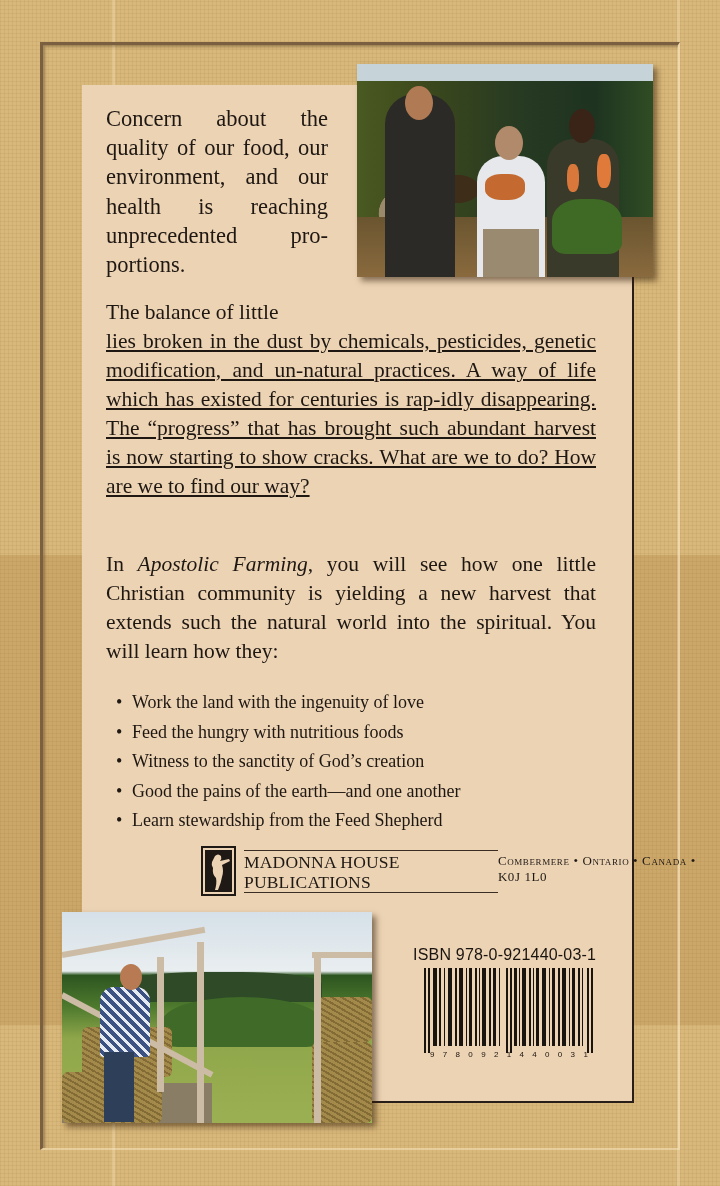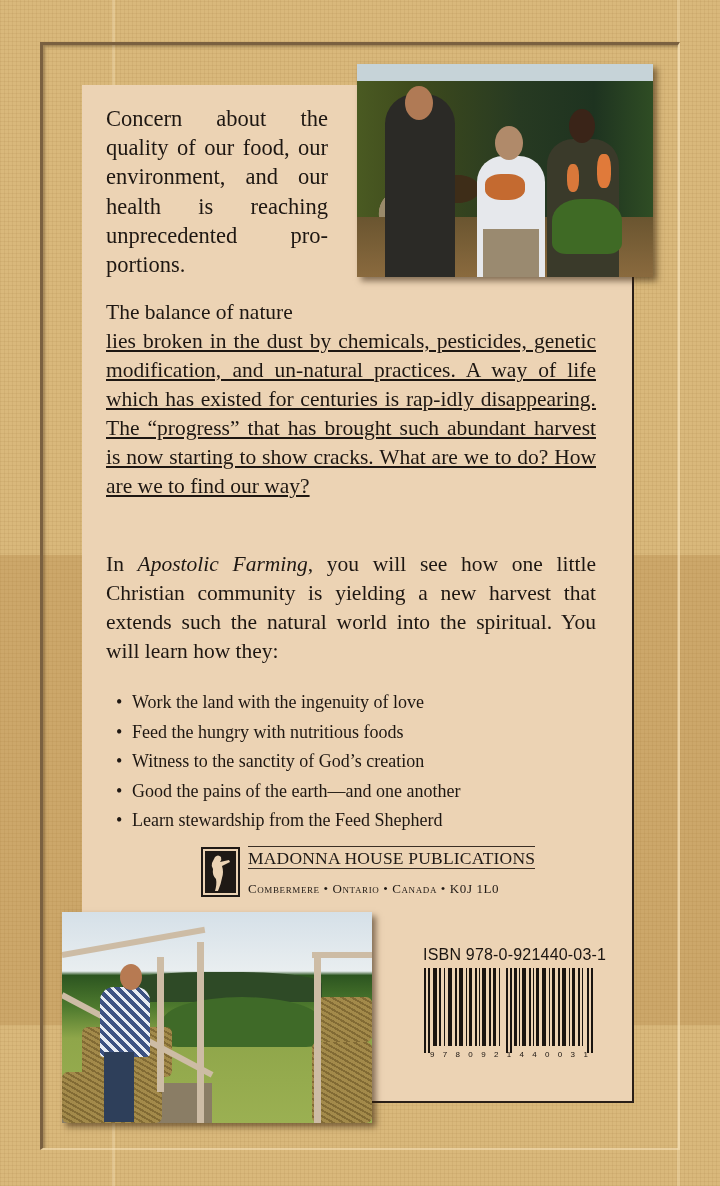--- a/index.html
+++ b/index.html
@@ -53,24 +53,24 @@
   .lead{left:106px;top:104px;width:222px;font-size:22.5px;line-height:29.2px;text-align:justify;text-align-last:left;}
   .para2-first{left:106px;top:298px;font-size:21.5px;line-height:29px;}
   .para2{left:106px;top:327px;width:490px;font-size:21.5px;line-height:29px;text-align:justify;text-align-last:left;text-decoration:underline;}
   .para3{left:106px;top:550px;width:490px;font-size:21.5px;line-height:29px;text-align:justify;text-align-last:left;}
   .bullets{left:112px;top:684px;width:490px;font-size:18px;line-height:29.5px;list-style:none;margin:4px;padding:0;}
   .bullets li{margin:0;padding:0;}
   .bullets li .dot{display:inline-block;width:16px;}
   .pub{position:absolute;left:201px;top:846px;display:flex;align-items:center;gap:8px;}
   .pub-logo{width:35px;height:46px;background:#1f1915;border:2px solid #1f1915;box-shadow:inset 0 0 0 2px #ecd3b4, inset 0 0 0 3px #1f1915;position:relative;}
   .pub-logo svg{position:absolute;left:4px;top:4px;}
-  .pub-text{display:flex;flex-direction:column;}
+  .pub-text{display:flex;flex-direction:row;}
   .pub-name{font-size:17.5px;letter-spacing:0.2px;color:#1f1915;border-top:1px solid #3a2e24;border-bottom:1px solid #3a2e24;padding:1px 0 0 0;line-height:20px;}
-  .pub-addr{font-size:13px;letter-spacing:0.6px;color:#1f1915;font-variant:small-caps;margin-top:12px;}
-  .isbn{position:absolute;left:423px;top:946px;font-family:"Liberation Sans","DejaVu Sans",sans-serif;font-size:16px;color:#1a1410;letter-spacing:0.2px;}
+  .pub-addr{font-size:13px;letter-spacing:0.6px;color:#1f1915;font-variant:small-caps;margin-top:3px;}
+  .isbn{position:absolute;left:413px;top:946px;font-family:"Liberation Sans","DejaVu Sans",sans-serif;font-size:16px;color:#1a1410;letter-spacing:0.2px;}
   .barcode{position:absolute;left:424px;top:968px;width:170px;height:85px;}
   .barcode-digits{position:absolute;left:424px;top:1050px;width:170px;font-family:"Liberation Sans","DejaVu Sans",sans-serif;font-size:8px;color:#1a1410;display:flex;justify-content:space-between;padding:0 6px;box-sizing:border-box;}
   em{font-style:italic;}
 </style>
 </head>
 <body>
 
 <div class="bg"></div>
 <div class="band"></div>
 <div class="vline" style="left:112px;top:0;width:3px;height:1186px;"></div>
@@ -89,21 +89,21 @@
   <div class="carrot1"></div>
     <div class="carrot2"></div>
   <div class="p2"></div>
     <div class="p2l"></div>
     <div class="p2h"></div>
   <div class="veg"></div>
 </div>
 
 <div class="txt lead">Concern about the quality of our food, our environment, and our health is reaching unprecedented pro-portions.</div>
 
-<div class="txt para2-first">The balance of nature</div>
+<div class="txt para2-first">The balance of little</div>
 <div class="txt para2">lies broken in the dust by chemicals, pesticides, genetic modification, and un-natural practices. A way of life which has existed for centuries is rap-idly disappearing. The “progress” that has brought such abundant harvest is now starting to show cracks. What are we to do? How are we to find our way?</div>
 
 <div class="txt para3"><span>In </span><em>Apostolic Farming</em><span>, you will see how one little Christian community is yielding a new harvest that extends such the natural world into the spiritual. You will learn how they:</span></div>
 
 <ul class="txt bullets">
   <li><span class="dot">•</span><span>Work the land with the ingenuity of love</span></li>
   <li><span class="dot">•</span><span>Feed the hungry with nutritious foods</span></li>
   <li><span class="dot">•</span><span>Witness to the sanctity of God’s creation</span></li>
   <li><span class="dot">•</span><span>Good the pains of the earth—and one another</span></li>
   <li><span class="dot">•</span><span>Learn stewardship from the Feed Shepherd</span></li>

